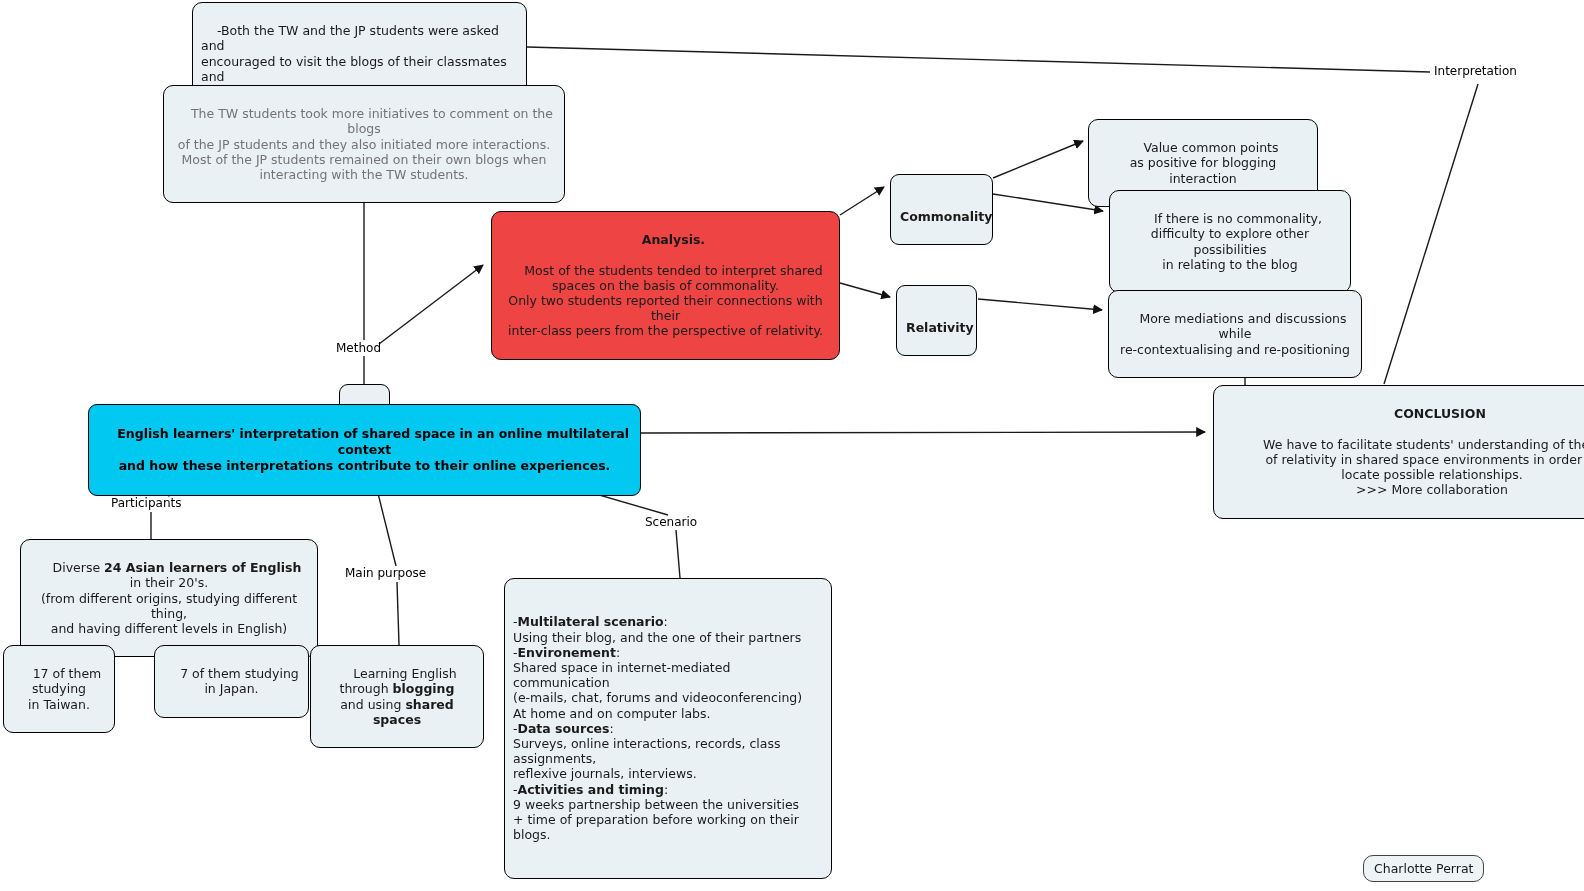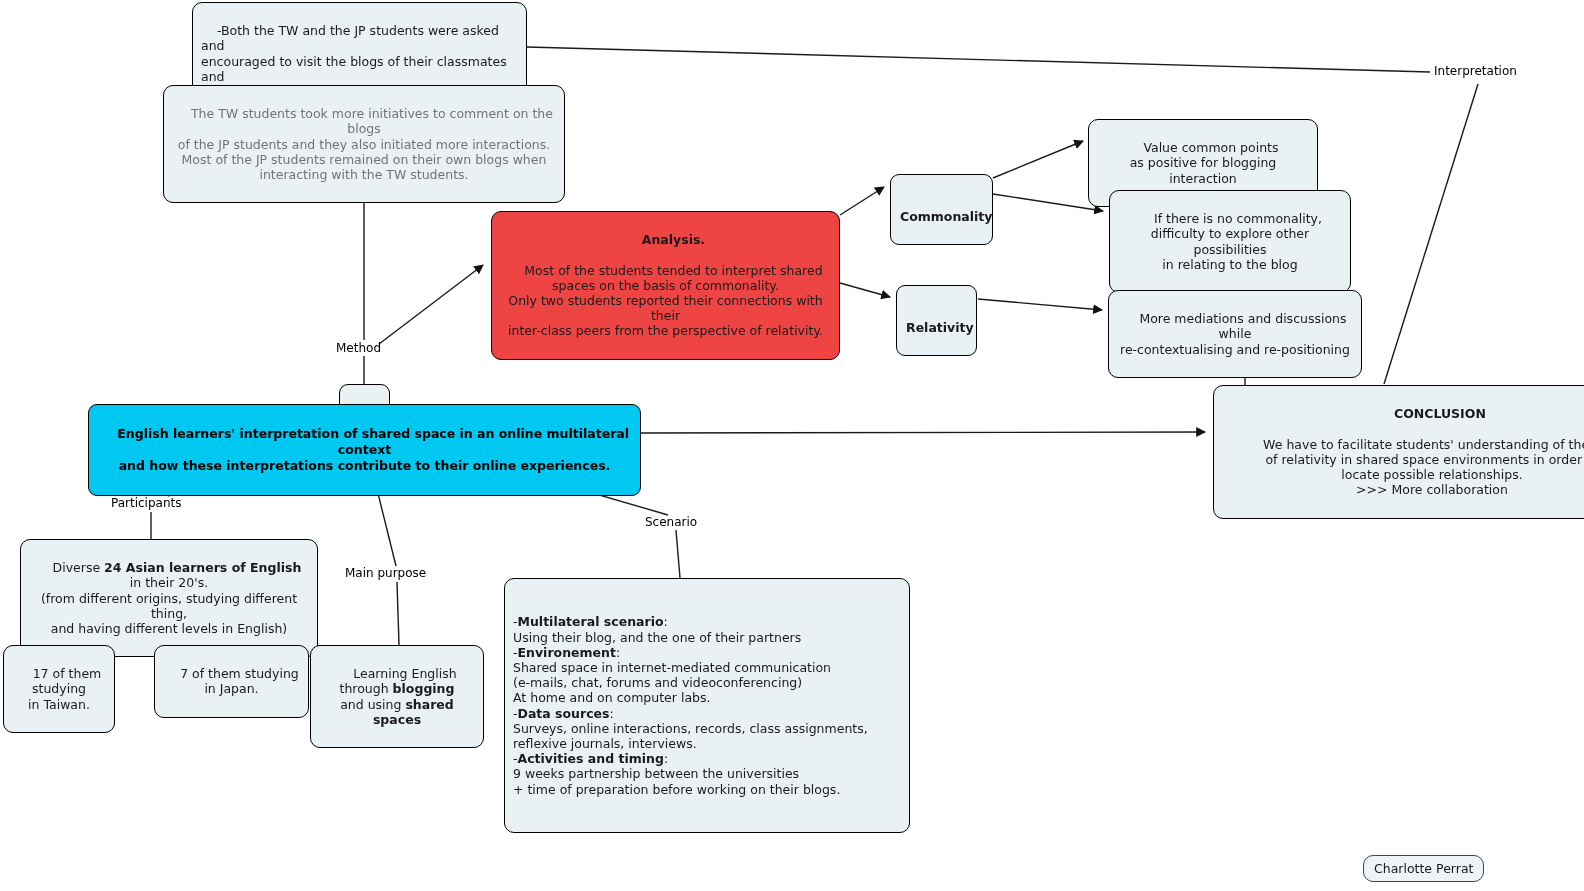--- a/index.html
+++ b/index.html
@@ -209,21 +209,21 @@
     <span>7 of them studying
 in Japan.</span>
   </div>
 
   <div class="node" style="left: 310px; top: 645px; width: 174px; background: rgb(234, 241, 244); border-color: rgb(0, 0, 0); color: rgb(26, 26, 26);">
     <span>Learning English
 through </span><b>blogging</b><span>
 and using </span><b>shared spaces</b>
   </div>
 
-  <div class="node left" style="left: 504px; top: 578px; width: 406px; background: rgb(234, 241, 244); border-color: rgb(0, 0, 0); color: rgb(26, 26, 26);">
+  <div class="node left" style="left: 504px; top: 578px; width: 328px; background: rgb(234, 241, 244); border-color: rgb(0, 0, 0); color: rgb(26, 26, 26);">
     <div id="scenario-lines"><div><span>-</span><b>Multilateral scenario</b><span>:</span></div><div>Using their blog, and the one of their partners</div><div><span>-</span><b>Environement</b><span>:</span></div><div>Shared space in internet-mediated communication</div><div>(e-mails, chat, forums and videoconferencing)</div><div>At home and on computer labs.</div><div><span>-</span><b>Data sources</b><span>:</span></div><div>Surveys, online interactions, records, class assignments,</div><div>reflexive journals, interviews.</div><div><span>-</span><b>Activities and timing</b><span>:</span></div><div>9 weeks partnership between the universities</div><div>+ time of preparation before working on their blogs.</div></div>
   </div>
 
   <div class="linklabel" style="left:1434px; top:64px;">
     <span>Interpretation</span>
   </div>
   <div class="linklabel" style="left:336px; top:341px;">
     <span>Method</span>
   </div>
   <div class="linklabel" style="left:111px; top:496px;">

